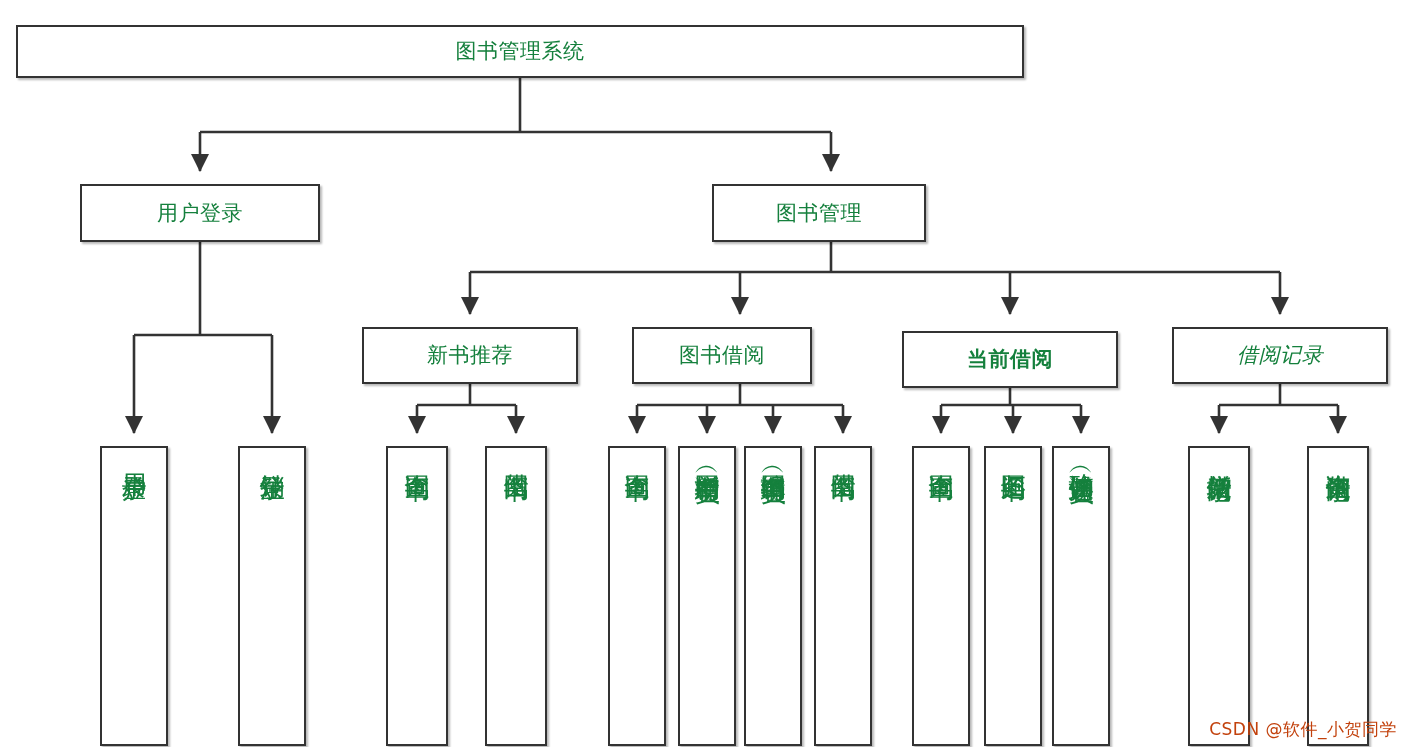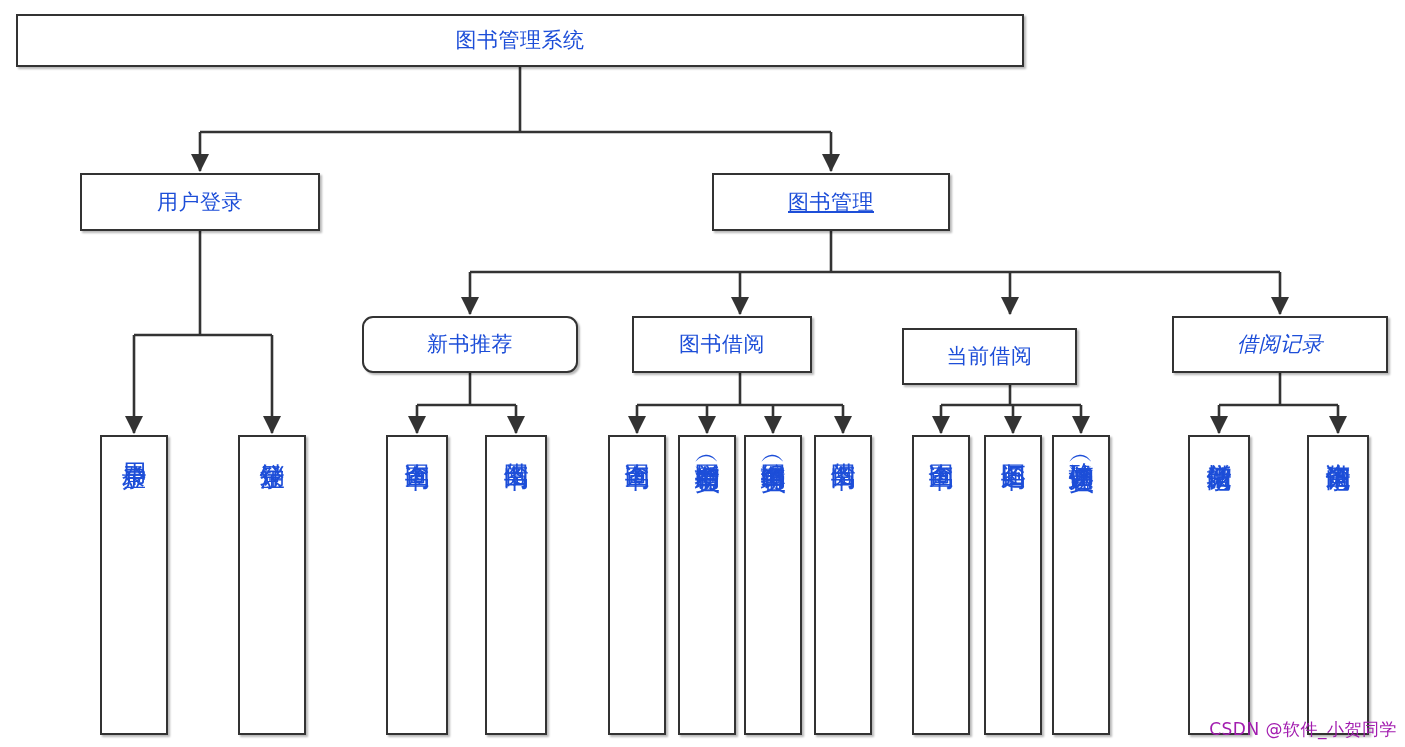--- a/index.html
+++ b/index.html
@@ -28,21 +28,22 @@
   }
   .node {
     position: absolute;
     box-sizing: border-box;
     background: #ffffff;
     border: 2px solid #333333;
     box-shadow: 2px 2px 2px rgba(0,0,0,0.28);
     display: flex;
     align-items: center;
     justify-content: center;
-    color: #1d4ed8;
+    color: #15803d;
+    margin-top: 11px;
   }
   .node-label {
     display: block;
     text-align: center;
     line-height: 1.15;
     white-space: pre;
   }
   .node.horizontal .node-label {
     font-size: 21px;
     letter-spacing: 0.5px;
@@ -61,21 +62,21 @@
     max-height: 100%;
   }
   .node.vertical.tall .node-label {
     font-size: 25px;
   }
   #watermark {
     position: absolute;
     right: 8px;
     bottom: 6px;
     font-size: 17px;
-    color: #a21caf;
+    color: #c2410c;
     letter-spacing: 0.5px;
     user-select: none;
   }
 </style>
 </head>
 <body>
 
 <div id="diagram-root">
 
   <svg id="edges-layer" viewBox="0 0 1405 747" width="1405" height="747" xmlns="http://www.w3.org/2000/svg">
@@ -129,33 +130,33 @@
   </svg>
 
   <div class="node horizontal" style="left:16px; top:14px; width:1008px; height:53px;">
     <span class="node-label">图书管理系统</span>
   </div>
 
   <div class="node horizontal" style="left:80px; top:173px; width:240px; height:58px;">
     <span class="node-label">用户登录</span>
   </div>
 
-  <div class="node horizontal" style="left:712px; top:173px; width:238px; height:58px;text-decoration:underline;">
+  <div class="node horizontal" style="left:712px; top:173px; width:214px; height:58px;">
     <span class="node-label">图书管理</span>
   </div>
 
-  <div class="node horizontal" style="left:362px; top:316px; width:216px; height:57px;border-radius:11px;">
+  <div class="node horizontal" style="left:362px; top:316px; width:216px; height:57px;">
     <span class="node-label">新书推荐</span>
   </div>
 
   <div class="node horizontal" style="left:632px; top:316px; width:180px; height:57px;">
     <span class="node-label">图书借阅</span>
   </div>
 
-  <div class="node horizontal" style="left:902px; top:328px; width:175px; height:57px;">
+  <div class="node horizontal" style="left:902px; top:320px; width:216px; height:57px;font-weight:bold;">
     <span class="node-label">当前借阅</span>
   </div>
 
   <div class="node horizontal" style="left:1172px; top:316px; width:216px; height:57px;font-style:italic;">
     <span class="node-label">借阅记录</span>
   </div>
 
   <div class="node vertical" style="left:100px; top:435px; width:68px; height:300px;">
     <span class="node-label">用户登录</span>
   </div>

